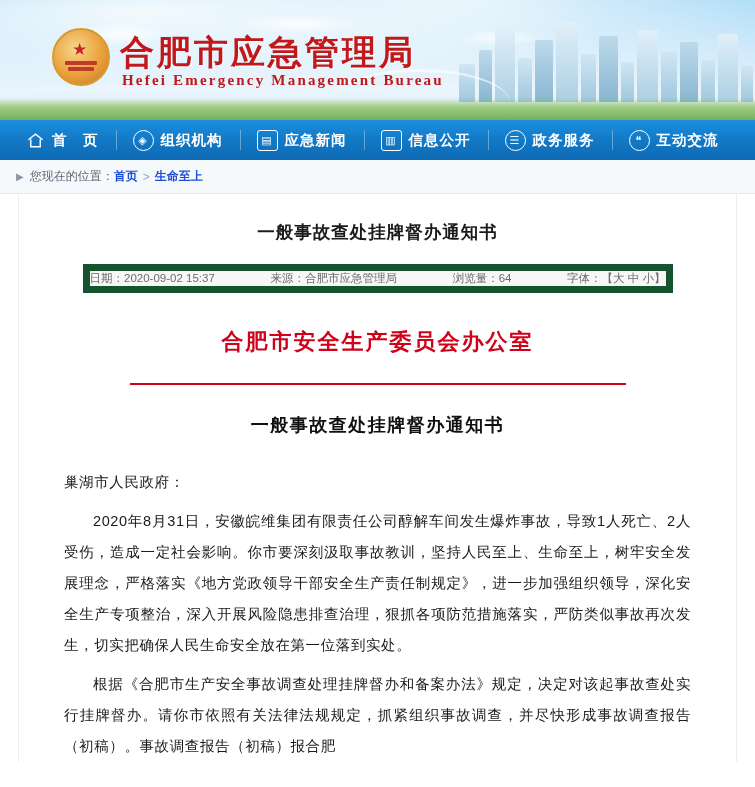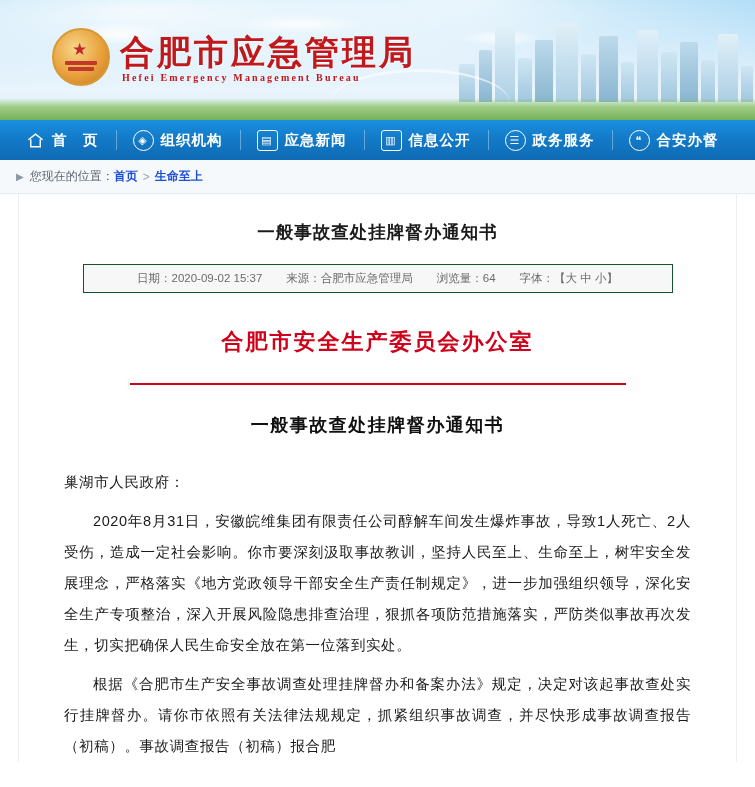--- a/index.html
+++ b/index.html
@@ -108,21 +108,21 @@
     font-weight: bold;
     letter-spacing: 3px;
     color: #c1181b;
     text-shadow: 1px 1px 0 rgba(255,255,255,0.8);
     white-space: nowrap;
   }
   .title-en {
     position: absolute;
     left: 122px; top: 72px;
     font-family: "Liberation Serif", serif;
-    font-size: 10px;
+    font-size: 15px;
     font-weight: bold;
     letter-spacing: 2.2px;
     color: #c1181b;
     white-space: nowrap;
   }
 
   
   .nav {
     width: 755px;
     height: 40px;
@@ -209,25 +209,25 @@
     font-weight: bold;
     letter-spacing: 1px;
     padding: 26px 0 20px;
     font-family: "Liberation Sans", sans-serif;
   }
 
   .meta-bar {
     margin: 0 auto;
     width: 590px;
     background: #f7f7f7;
-    border: 1px solid #14532d;
+    border: 7px solid #14532d;
     height: 29px;
     display: flex;
     align-items: center;
-    justify-content: center;
+    justify-content: space-between;
     gap: 24px;
     font-size: 11.5px;
     color: #6b6b6b;
     box-sizing: border-box;
   }
   .meta-bar .seg { white-space: nowrap; }
   .swatches { display: inline-flex; gap: 3px; margin-left: 4px; vertical-align: -2px; }
   .sw {
     width: 9px; height: 9px;
     border: 1px solid #b9c3cc;
@@ -341,21 +341,21 @@
     <span>信息公开</span>
   </div>
 
   <div class="nav-item">
     <span class="nav-ico">☰</span>
     <span>政务服务</span>
   </div>
 
   <div class="nav-item">
     <span class="nav-ico">❝</span>
-    <span>合安办督</span>
+    <span>互动交流</span>
   </div>
 </div>
 
 <div class="crumb-wrap">
   <span class="crumb-arrow">▶</span>
   <span>您现在的位置：</span>
   <a href="#">首页</a>
   <span class="crumb-sep">&gt;</span>
   <a href="#">生命至上</a>
 </div>

